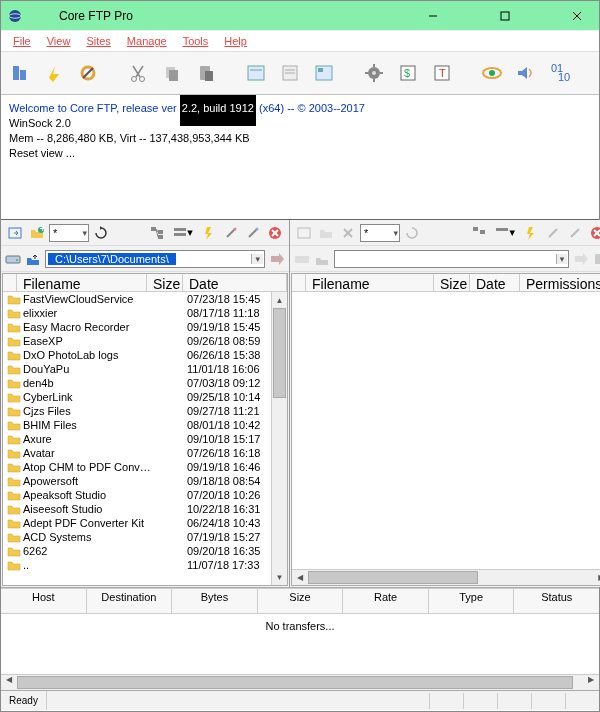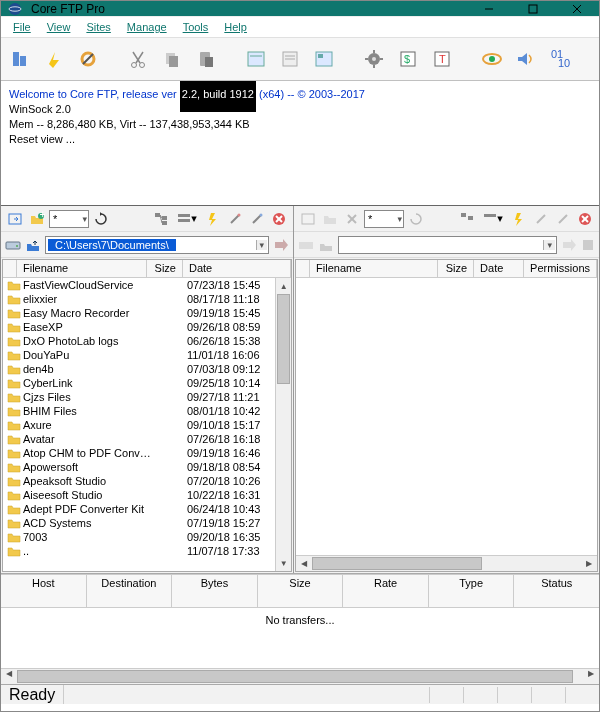--- a/index.html
+++ b/index.html
@@ -1,23 +1,23 @@
 <!DOCTYPE html>
 <html><head>
 <meta charset="utf-8">
 <style>
 * { box-sizing: border-box; margin: 0; padding: 0; font-family: "Segoe UI", Tahoma, sans-serif; font-size: 11px; }
 html, body { width: 600px; height: 712px; background: #fff; overflow: hidden; }
 .window { width: 600px; height: 712px; background: #fff; display: flex; flex-direction: column; border: 1px solid #888; }
-.titlebar { height: 16px; display: flex; align-items: center; background: #0f766e; border-bottom: 1px solid #eee; }
+.titlebar { height: 30px; display: flex; align-items: center; background: #86efac; border-bottom: 1px solid #eee; gap: 28px; }
 .titlebar .icon { width: 16px; height: 16px; margin: 0 6px; }
 .titlebar .title { flex: 1; font-size: 12px; color: #000; padding-left: 2px; }
 .titlebar .winbtn { width: 44px; height: 30px; display: flex; align-items: center; justify-content: center; color: #000; }
 .menubar { height: 20px; display: flex; align-items: center; padding: 0 4px; gap: 0; background: #fff; }
-.menubar .mi { padding: 2px 8px; font-size: 12px; color: #0f766e; }
+.menubar .mi { padding: 2px 8px; font-size: 12px; color: #ef4444; }
 .menubar .mi .ul { text-decoration: underline; }
 .toolbar-main { height: 44px; display: flex; align-items: center; padding: 0 6px; gap: 8px; background: #f6f6f6; border-top: 1px solid #e0e0e0; border-bottom: 1px solid #c0c0c0; }
 .toolbar-main .tbtn { width: 26px; height: 32px; display: flex; align-items: center; justify-content: center; }
 .toolbar-main .sep { width: 8px; }
 .log { height: 125px; padding: 6px 8px; font-size: 11px; color: #000; background: #fff; border-bottom: 1px solid #666; overflow: hidden; line-height: 1.35; }
 .log .l1 a { color: #0033cc; }
 .log .hl { background: #000; color: #fff; padding: 12px 2px; }
 .panes { height: 368px; display: flex; border-bottom: 1px solid #aaa; }
 .pane { flex: 1; display: flex; flex-direction: column; border-right: 1px solid #999; background: #f2f2f2; }
 .pane:last-child { border-right: none; }
@@ -26,44 +26,44 @@
 .ptoolbar .pbtn-wide { width: 28px; }
 .ptoolbar .drop { width: 40px; height: 18px; border: 1px solid #888; background: #fff; display: flex; align-items: center; position: relative; }
 .ptoolbar .drop::after { content: "▾"; position: absolute; right: 1px; font-size: 9px; color: #555; }
 .ptoolbar .spacer { flex: 1; }
 .pathbar { height: 26px; display: flex; align-items: center; padding: 2px 4px; gap: 4px; background: #f2f2f2; border-bottom: 1px solid #ddd; }
 .pathbar .drop-path { flex: 1; height: 18px; border: 1px solid #888; background: #fff; display: flex; align-items: center; padding: 0 2px; position: relative; }
 .pathbar .drop-path::after { content: "▾"; position: absolute; right: 1px; font-size: 9px; color: #555; background: #eee; padding: 0 3px; border-left: 1px solid #aaa; }
 .pathbar .sel { background: #0a5bd6; color: #fff; padding: 0 7px; }
 .filelist { flex: 1; background: #fff; display: flex; flex-direction: column; overflow: hidden; border: 1px solid #aaa; margin: 1px; }
 .fhead { height: 18px; display: flex; background: #f7f7f7; border-bottom: 1px solid #ccc; }
-.fhead div { border-right: 1px solid #ccc; padding: 2px 6px; font-size: 11px; color: #000; white-space: nowrap; overflow: hidden; }
+.fhead div { border-right: 1px solid #ccc; padding: 2px 6px; font-size: 14px; color: #000; white-space: nowrap; overflow: hidden; }
 .frows { flex: 1; overflow: hidden; position: relative; }
 .frow { height: 14px; display: flex; align-items: center; font-size: 11px; }
 .frow .fic { width: 14px; height: 12px; margin: 0 2px 0 4px; flex-shrink: 0; }
 .frow .fn { flex: 0 0 128px; white-space: nowrap; overflow: hidden; text-overflow: ellipsis; }
 .frow .fs { flex: 0 0 36px; text-align: right; padding-right: 4px; }
 .frow .fd { flex: 0 0 100px; white-space: nowrap; }
 .scroll-y { position: absolute; right: 0; top: 0; bottom: 0; width: 16px; background: #f0f0f0; border-left: 1px solid #ccc; }
 .scroll-y .thumb { position: absolute; left: 1px; right: 1px; top: 16px; height: 90px; background: #c8c8c8; border: 1px solid #aaa; }
 .scroll-y .arr { position: absolute; left: 0; right: 0; height: 16px; display:flex; align-items:center; justify-content:center; font-size:8px; color:#555; }
 .scroll-x { height: 16px; background: #f0f0f0; border-top: 1px solid #ccc; display: flex; align-items: center; }
 .scroll-x .arr { width: 16px; text-align:center; font-size:8px; color:#555; }
 .scroll-x .track { flex:1; position:relative; height:100%; }
 .scroll-x .thumb { position:absolute; left:0; top:1px; bottom:1px; width:60px; background:#c8c8c8; border:1px solid #aaa; }
-.queue-head { height: 34px; display: flex; background: #f7f7f7; border-top: 1px solid #ccc; border-bottom: 1px solid #ccc; }
+.queue-head { height: 26px; display: flex; background: #f7f7f7; border-top: 1px solid #ccc; border-bottom: 1px solid #ccc; }
 .queue-head div { flex: 1; text-align: center; padding: 2px 0; border-right: 1px solid #ccc; font-size: 11px; }
 .queue-head div:last-child { border-right: none; }
 .queue-body { height: 60px; display:flex; align-items:flex-start; justify-content:center; padding-top: 6px; font-size: 11px; background:#fff; }
 .bottom-scroll { height: 16px; background:#f0f0f0; border-top:1px solid #ccc; display:flex; }
 .bottom-scroll .arr { width:16px; text-align:center; font-size:8px; color:#555; }
 .bottom-scroll .track { flex:1; position:relative; }
 .bottom-scroll .thumb { position:absolute; left:0; top:1px; bottom:1px; right:10px; background:#c8c8c8; border:1px solid #aaa; }
 .statusbar { height: 20px; display:flex; align-items:center; border-top:1px solid #aaa; background:#f2f2f2; }
-.statusbar .cell { padding: 0 8px; border-right: 1px solid #ccc; height: 100%; display:flex; align-items:center; font-size:16px; }
+.statusbar .cell { padding: 0 8px; border-right: 1px solid #ccc; height: 100%; display:flex; align-items:center; font-size:10px; }
 .statusbar .cells-right { margin-left:auto; display:flex; }
 .statusbar .cells-right .c { width: 34px; height: 16px; border-left: 1px solid #ccc; }
 svg { display: block; }
 </style>
 </head>
 <body>
 
 <div class="window">
 
   <div class="titlebar">
@@ -485,21 +485,21 @@
               <span class="fn">ACD Systems</span>
               <span class="fs"></span>
               <span class="fd">07/19/18  15:27</span>
             </div>
             <div class="frow">
               <span class="fic">
                 <svg width="14" height="12">
                   <path d="M1 3 L5 3 L6 5 L13 5 L13 11 L1 11 Z" fill="#f2c94c" stroke="#c9a227" stroke-width="0.5"></path>
                 </svg>
               </span>
-              <span class="fn">7003</span>
+              <span class="fn">6262</span>
               <span class="fs"></span>
               <span class="fd">09/20/18  16:35</span>
             </div>
             <div class="frow">
               <span class="fic">
                 <svg width="14" height="12">
                   <path d="M1 3 L5 3 L6 5 L13 5 L13 11 L1 11 Z" fill="#f2c94c" stroke="#c9a227" stroke-width="0.5"></path>
                 </svg>
               </span>
               <span class="fn">..</span>

